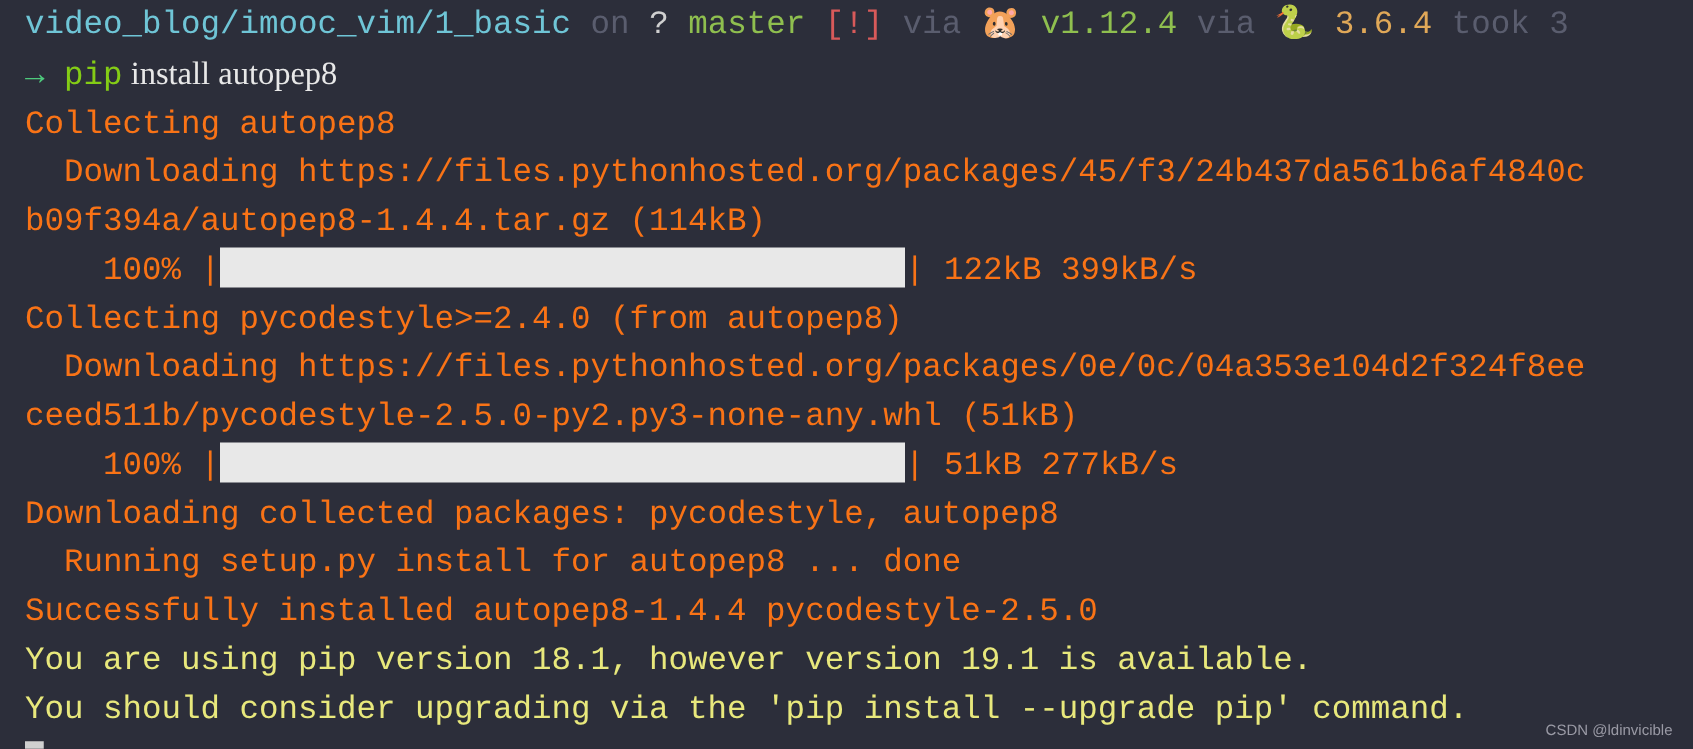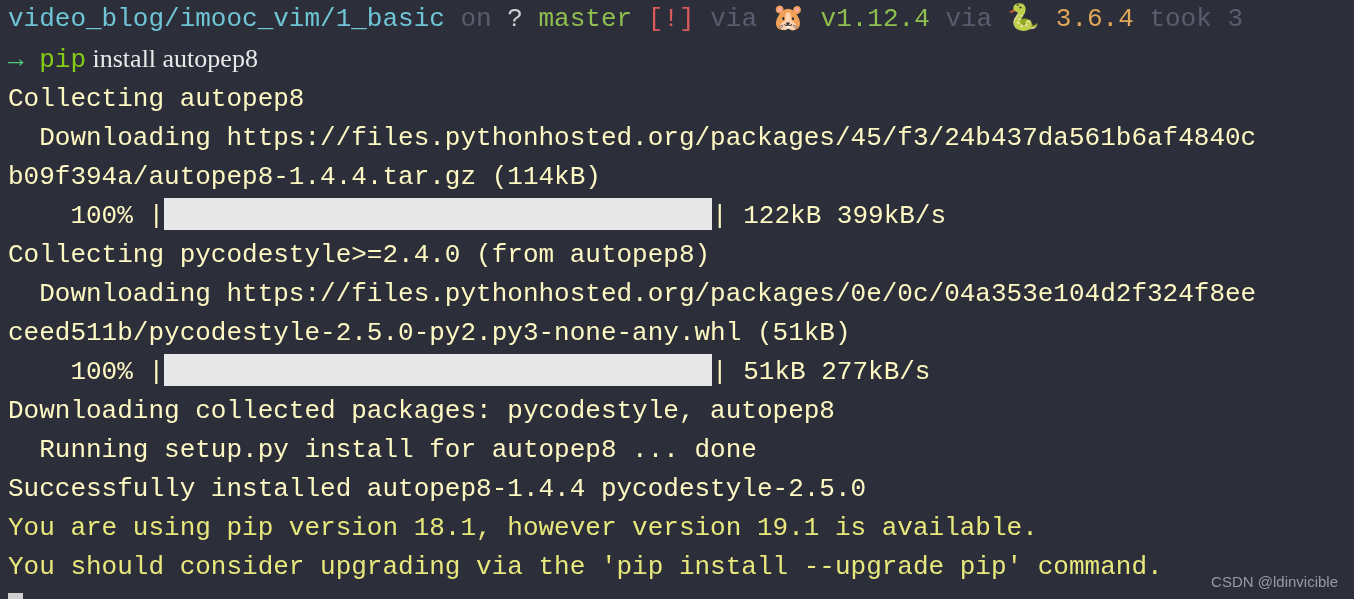--- a/index.html
+++ b/index.html
@@ -15,36 +15,37 @@
       color: #d0d0d0;
       padding: 0 8px;
       width: 1354px;
       height: 599px;
       overflow: hidden;
       position: relative;
     }
     .line {
       white-space: pre;
       overflow: hidden;
+      margin-left: 12px;
     }
     .dim {
       color: #5a5d6e;
     }
     .arrow {
       color: #4ec97c;
     }
     .cmd {
       color: #84cc16;
     }
     .white {
       color: #e8e8e8;
       font-family: Liberation Serif, serif;
     }
     .lightgrey {
-      color: #fef9c3;
+      color: #f97316;
     }
     .yellow {
       color: #e8e87c;
       font-family: Liberation Mono, monospace;
     }
     .red {
       color: #d85a5a;
     }
     .green2 {
       color: #8fbf4f;
@@ -68,21 +69,21 @@
       background-color: #d0d0d0;
       width: 15px;
       height: 28px;
       vertical-align: text-bottom;
     }
     .watermark {
       position: absolute;
       bottom: 6px;
       right: 16px;
       color: #9a9aa5;
-      font-size: 15px;
+      font-size: 12px;
       font-family: Arial, sans-serif;
     }
   </style>
 </head>
 <body>
 
 <div class="line"><span class="dim cyan">video_blog/imooc_vim/1_basic</span> <span class="dim">on</span> ? <span class="dim green2">master</span> <span class="red">[!]</span> <span class="dim">via</span> 🐹 <span class="dim green2">v1.12.4</span> <span class="dim">via</span> 🐍 <span class="orange">3.6.4</span> <span class="dim">took</span> <span class="dim">3</span></div>
 
 <div class="line"><span class="arrow">→ </span><span class="cmd">pip</span><span class="white"> install autopep8</span></div>
 

